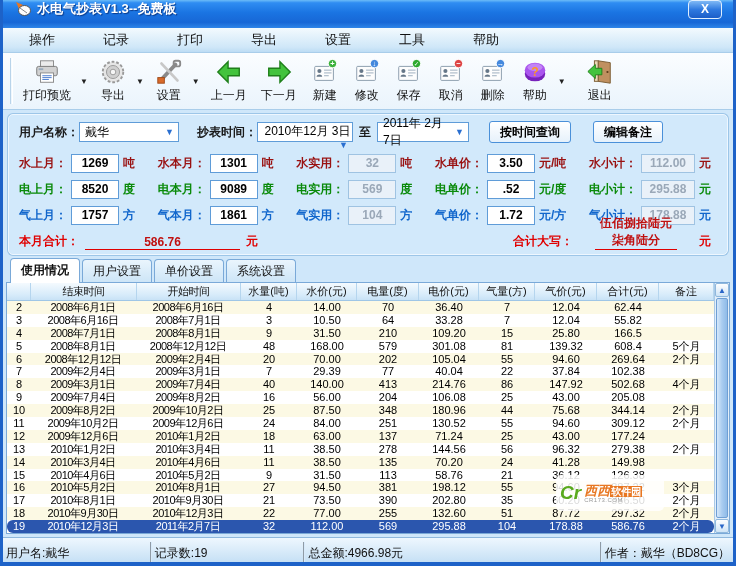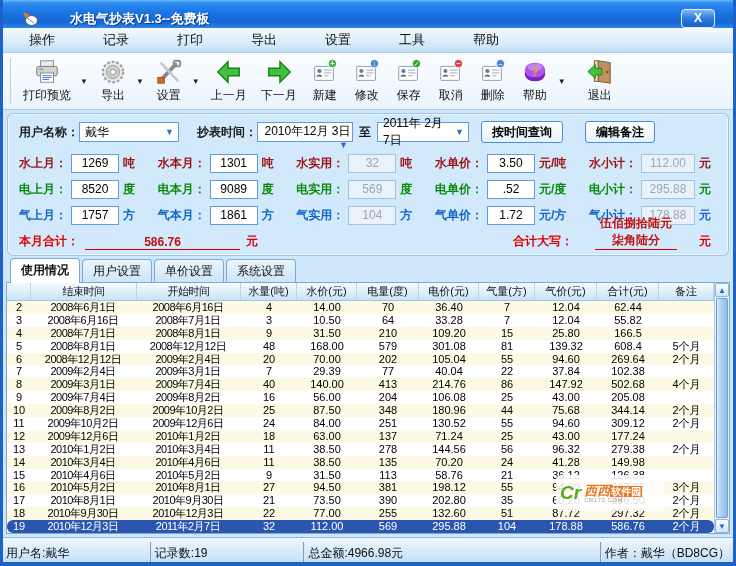--- a/index.html
+++ b/index.html
@@ -1,22 +1,22 @@
 <!DOCTYPE html>
 <html><head>
 <meta charset="utf-8">
 <style>
   * { margin:0; padding:0; box-sizing:border-box; }
   html,body { width:736px; height:566px; font-family:"Liberation Sans","DejaVu Sans",sans-serif; }
   .window { position:relative; width:736px; height:566px; background:#cfe7fa;
     border-left:3px solid #1d62c8; border-right:3px solid #1d62c8; border-bottom:4px solid #1d62c8;
     overflow:hidden; display:flex; flex-direction:column; }
   
-  .titlebar { height:28px; flex:0 0 28px; display:flex; align-items:flex-end; padding:0 18px;
-    background:linear-gradient(180deg,#6cbcf8 0%,#2f8df2 10%,#1a74e2 45%,#1767d6 80%,#2f85e8 100%);gap:26px; }
+  .titlebar { height:28px; flex:0 0 28px; display:flex; align-items:flex-start; padding:0 11px;
+    background:linear-gradient(180deg,#6cbcf8 0%,#2f8df2 10%,#1a74e2 45%,#1767d6 80%,#2f85e8 100%); }
   .title-icon { width:18px; height:18px; margin-right:5px; }
   .title-text { color:#fff; font-weight:bold; font-size:13px; text-shadow:1px 1px 1px #0a3a8a; flex:1; }
   .close-btn { width:34px; height:19px; border-radius:4px; border:1px solid #dfefff;
     background:linear-gradient(180deg,#7fb9f5,#2f7ae0 50%,#1b5ec8); color:#fff; font-weight:bold;
     font-size:12px; text-align:center; line-height:17px; cursor:pointer; }
   
   .menubar { height:25px; flex:0 0 25px; display:flex; align-items:center;
     background:linear-gradient(180deg,#f3fafe,#cfe7f8 80%,#bddcf4); border-bottom:1px solid #a9cdea; padding-left:12px; }
   .menu-item { font-size:13px; color:#111; padding:3px 14px; margin-right:20px; cursor:default; }
   
@@ -36,21 +36,21 @@
   .f-label { font-size:12px; font-weight:bold; color:#1a1a1a; white-space:nowrap; }
   .combo { background:#fff; border:1px solid #5f9cd8; height:20px; display:flex; align-items:center;
     font-size:12px; padding-left:5px; cursor:pointer; }
   .combo .arrow { margin-left:auto; color:#2a6fd0; font-size:9px; padding:0 4px; }
   .btn { background:linear-gradient(180deg,#ffffff,#e6f1fb); border:1px solid #4a90d9; border-radius:3px;
     font-size:12px; font-weight:bold; padding:2px 10px; height:22px; cursor:pointer; white-space:nowrap; }
   .meter-row { display:flex; align-items:center; justify-content:space-between; height:26px; font-weight:bold; }
   .m-group { display:flex; align-items:center; white-space:nowrap; }
   .m-label, .m-unit { font-size:12px; }
   .m-input { width:48px; height:19px; border:1px solid #5f9cd8; background:#fff; color:#000;
-    font-size:12px; text-align:center; line-height:17px; margin:0 4px; font-weight:normal; }
+    font-size:12px; text-align:center; line-height:17px; margin:0 4px; font-weight:bold; }
   .m-input.disabled { background:#e9f1f9; color:#9aa8b8; border-color:#9fc3e2; }
   .m-input.wide { width:54px; }
   .row-water .m-label, .row-water .m-unit { color:#991111; }
   .row-elec  .m-label, .row-elec  .m-unit { color:#0a8a0a; }
   .row-gas   .m-label, .row-gas   .m-unit { color:#1166cc; }
   .totals-row { display:flex; align-items:flex-end; height:22px; color:#e00000; font-weight:bold; font-size:12px; }
   .t-underline { border-bottom:1px solid #e00000; text-align:center; color:#c01010; font-weight:bold; }
   .tu-num { width:155px; margin:0 6px; }
   .tu-caps { flex:1; margin:0 22px; }
   
@@ -291,21 +291,21 @@
         <span class="f-label">抄表时间：</span>
         <div class="combo" style="width:96px;flex-direction:column;">
           <span>2010年12月 3日</span>
           <span class="arrow">▼</span>
         </div>
         <span class="f-label" style="margin:0 6px;">至</span>
         <div class="combo" style="width:92px;">
           <span>2011年 2月 7日</span>
           <span class="arrow">▼</span>
         </div>
-        <button class="btn" style="margin-left:12px;">按时间查询</button>
+        <button class="btn" style="margin-left:20px;">按时间查询</button>
         <button class="btn" style="margin-left:22px;">编辑备注</button>
       </div>
 
       <div class="meter-row row-water">
         <span class="m-group">
             <span class="m-label">水上月：</span>
             <span class="m-input">1269</span>
             <span class="m-unit">吨</span>
           </span>
         <span class="m-group">

